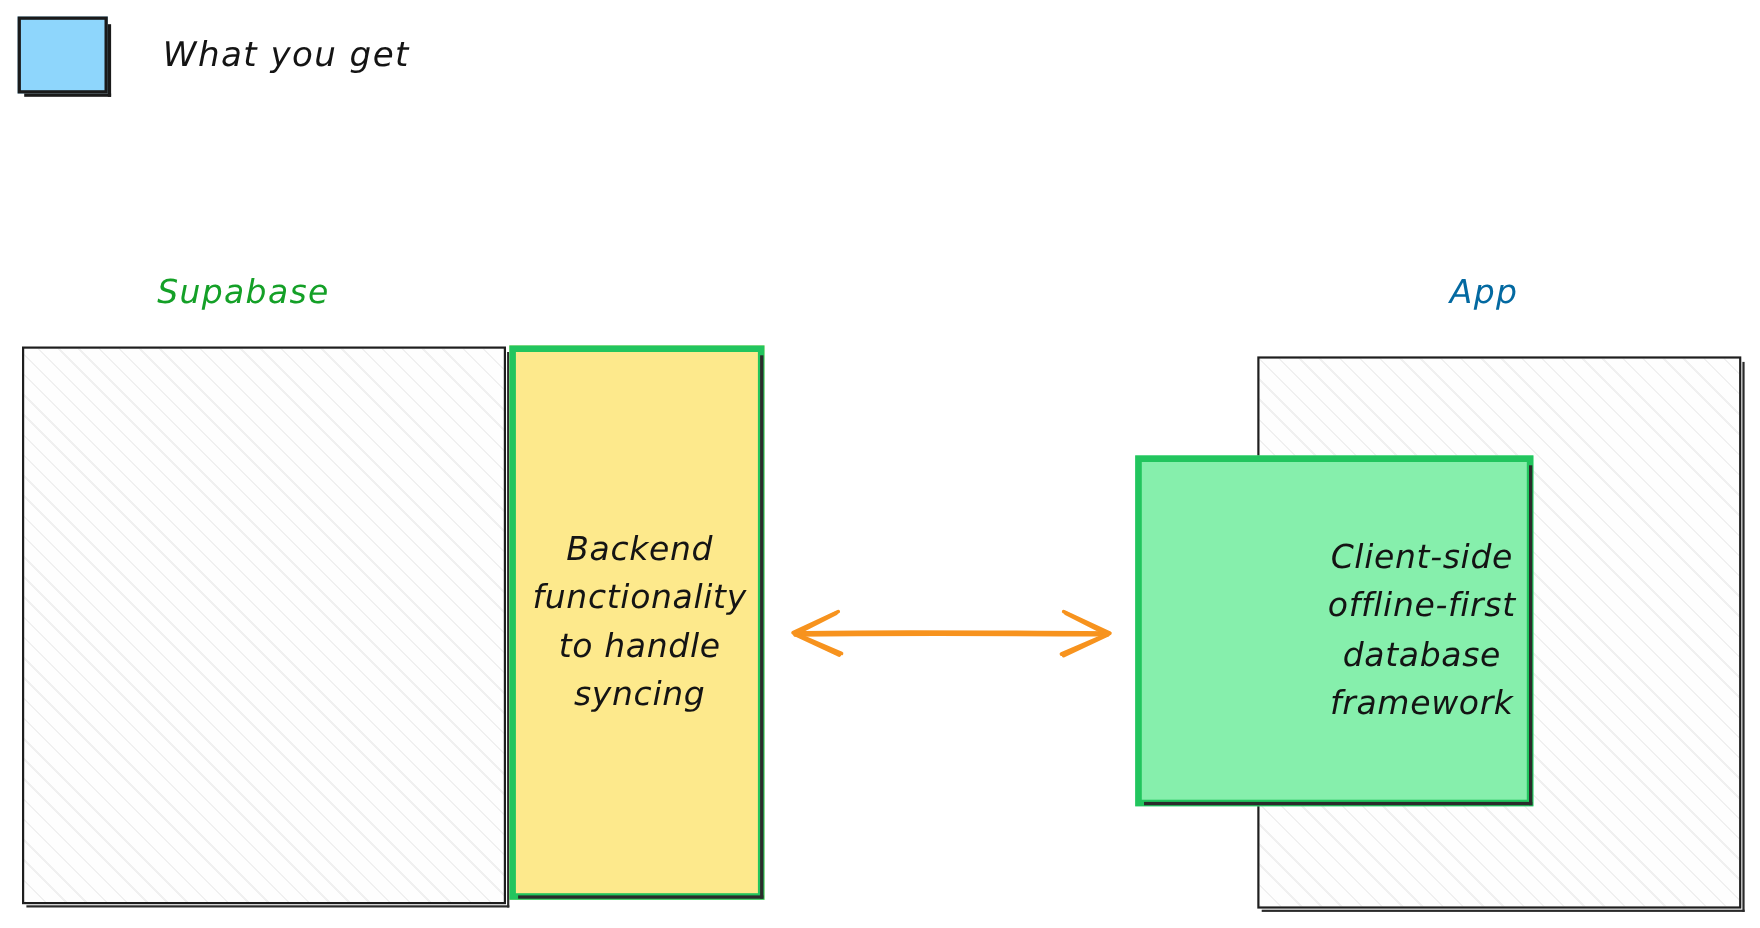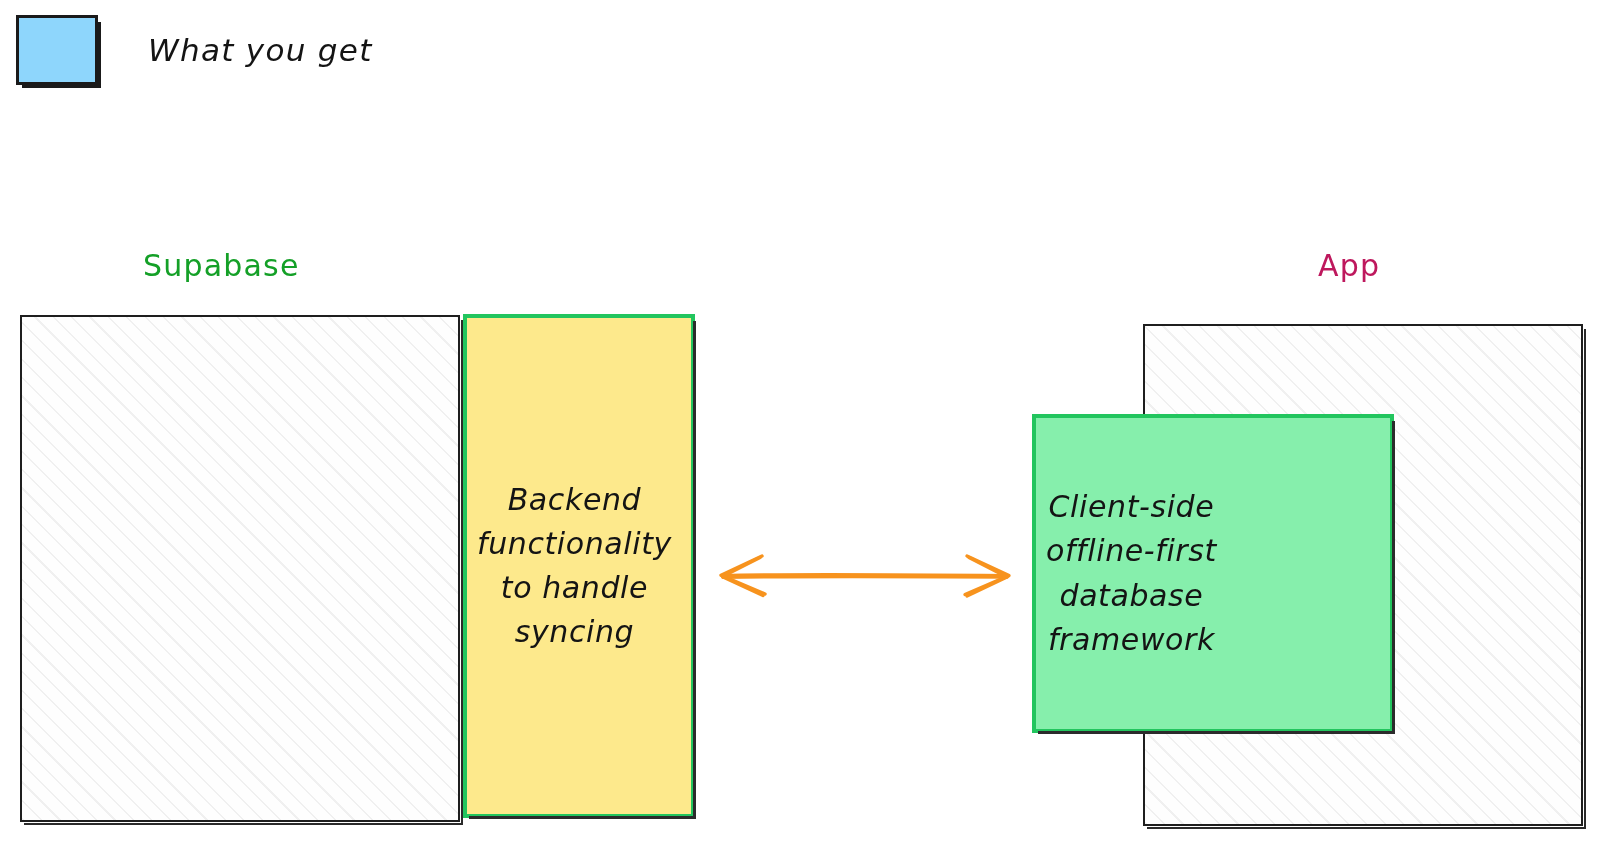--- a/index.html
+++ b/index.html
@@ -51,20 +51,21 @@
     white-space: nowrap;
     font-style: italic;
     font-weight: 400;
   }
 
   
   .group-title {
     position: absolute;
     font-size: 30px;
     letter-spacing: 1.2px;
+    font-style: italic;
     white-space: nowrap;
   }
 
   
   .hatch-box {
     position: absolute;
     box-sizing: border-box;
     border: 2.5px solid #1e1e1e;
     background-color: #fefefe;
     background-image: repeating-linear-gradient(
@@ -84,24 +85,24 @@
     bottom: -5px;
     border-right: 2.5px solid #2a2a2a;
     border-bottom: 2.5px solid #2a2a2a;
     pointer-events: none;
   }
 
   
   .fill-box {
     position: absolute;
     box-sizing: border-box;
-    border: 4px solid #22c55e;
+    border: 6px solid #22c55e;
     display: flex;
     align-items: center;
-    justify-content: flex-start;
+    justify-content: flex-end;
     text-align: center;
   }
   .fill-box::after {
     content: "";
     position: absolute;
     left: 2px;
     top: 3px;
     right: -5px;
     bottom: -5px;
     border-right: 3px solid #2b2b2b;
@@ -129,21 +130,21 @@
 <div id="canvas">
 
   <div class="legend-row" style="left:16px; top:15px;">
     <div class="swatch" style="width:82px; height:70px; background:#8ed6fc;"></div>
     <div class="legend-label" style="margin-left:50px;">What you get</div>
   </div>
 
 
   <div class="group-title" style="left:143px; top:248px; color:#14a027;">Supabase</div>
 
-  <div class="group-title" style="left:1318px; top:248px; color:#be185d;">App</div>
+  <div class="group-title" style="left:1318px; top:248px; color:#0369a1;">App</div>
 
   <div class="hatch-box" style="left:20px; top:315px; width:440px; height:507px;"></div>
 
   <div class="hatch-box" style="left:1143px; top:324px; width:440px; height:502px;"></div>
 
   <div class="fill-box" style="left:463px; top:314px; width:232px; height:504px; background:#fde98c;">
     <div class="box-text">Backend
 functionality
 to handle
 syncing</div>

